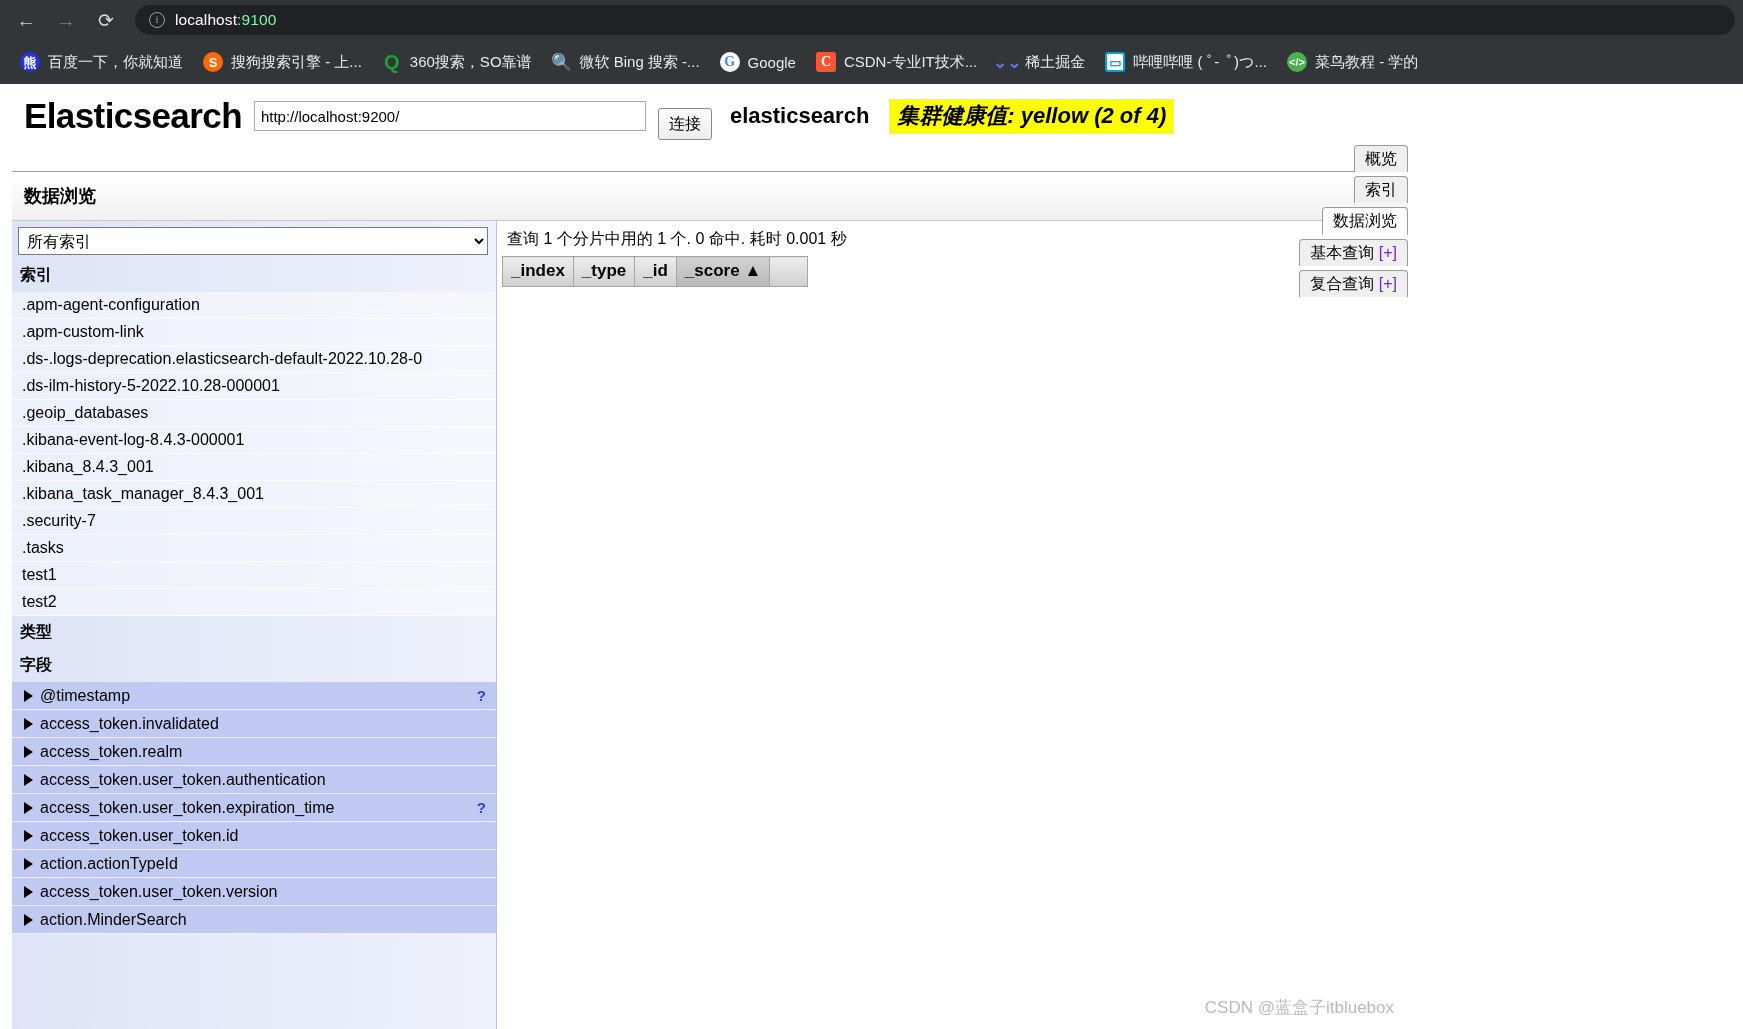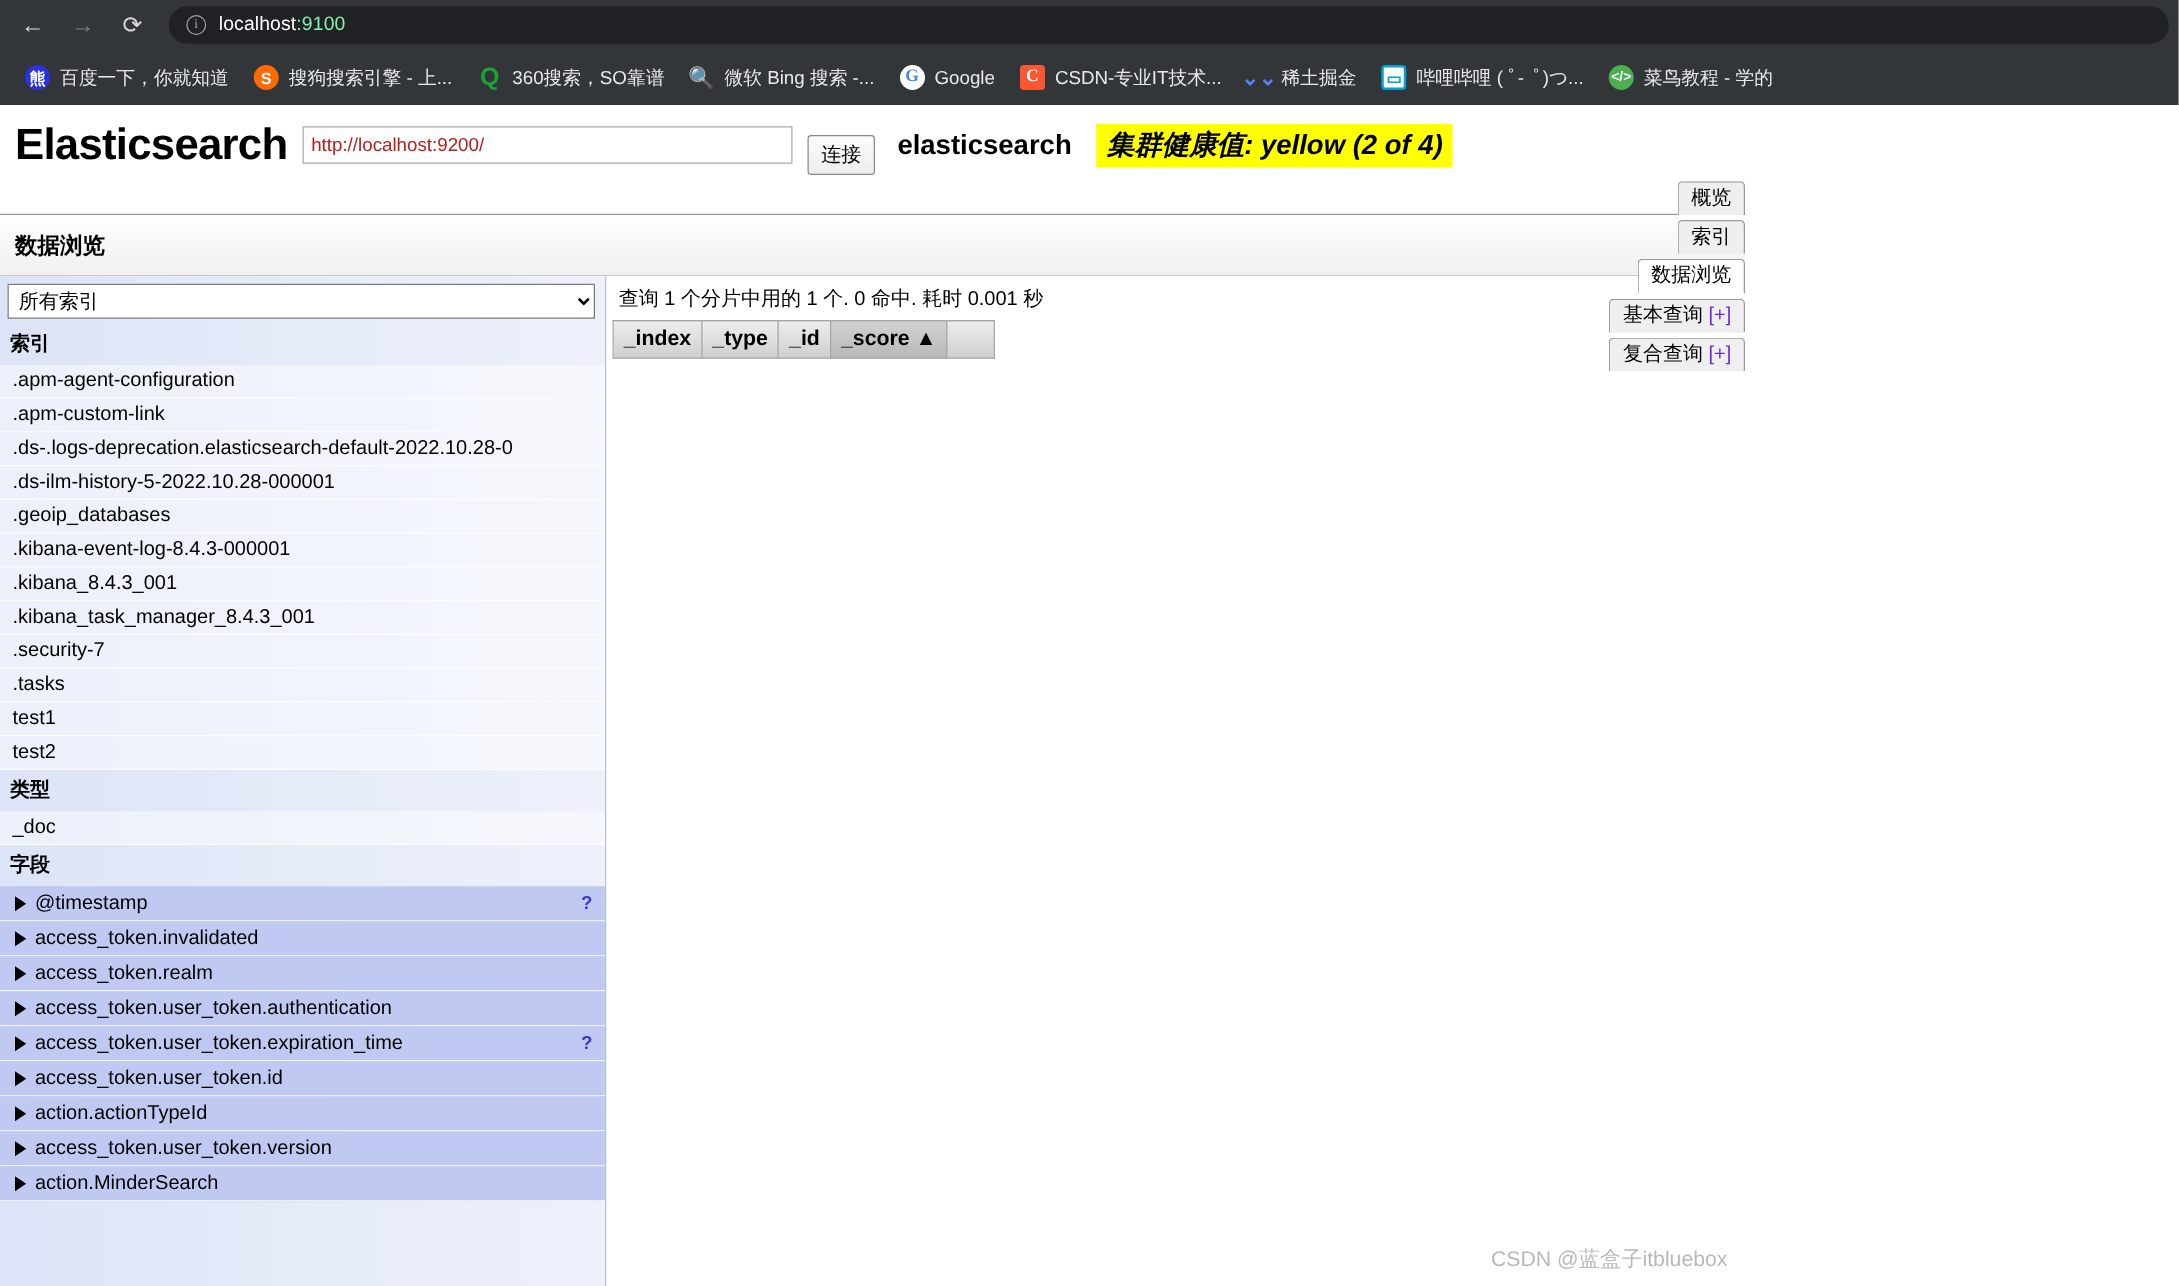--- a/index.html
+++ b/index.html
@@ -100,21 +100,21 @@
   .ico-bing    { background: transparent; color: #4d8fe0; font-size: 17px; }
   .ico-google  { background: #fff; color: #4285f4; border-radius: 50%; font-size: 14px; font-weight: 700; font-family:"Liberation Serif",serif; }
   .ico-csdn    { background: #fc5531; font-size: 14px; font-family:"Liberation Serif",serif;}
   .ico-juejin  { background: transparent; color: #5a7cf5; font-size: 17px; }
   .ico-bili    { background: #fff; color: #00a1d6; font-size: 13px; border:2px solid #00a1d6;}
   .ico-runoob  { background: #4caf50; border-radius: 50%; font-size: 11px; }
 
   
   #page {
     position: absolute;
-    top: 84px; left: 0;
+    top: 84px; left: 12px;
     width: 1396px;
     height: 945px;
     background: #ffffff;
     overflow: hidden;
   }
 
   #es-header {
     display: flex;
     align-items: center;
     padding: 8px 12px 4px 12px;
@@ -128,21 +128,21 @@
     font-family: "Liberation Sans", sans-serif;
   }
   #es-url-input {
     width: 392px;
     height: 30px;
     font-size: 15px;
     padding: 2px 6px;
     border: 1px solid #a9a9a9;
     background: #fff;
     font-family: "Liberation Sans", sans-serif;
-    color: #b91c1c;
+    color: #000000;
   }
   #connect-btn {
     height: 32px;
     min-width: 54px;
     font-size: 16px;
     border: 1px solid #888;
     background: linear-gradient(#fcfcfc,#ededed);
     border-radius: 3px;
     cursor: pointer;
     font-family: "Liberation Sans", sans-serif;
@@ -407,21 +407,20 @@
           <div class="list-item">.ds-ilm-history-5-2022.10.28-000001</div>
           <div class="list-item">.geoip_databases</div>
           <div class="list-item">.kibana-event-log-8.4.3-000001</div>
           <div class="list-item">.kibana_8.4.3_001</div>
           <div class="list-item">.kibana_task_manager_8.4.3_001</div>
           <div class="list-item">.security-7</div>
           <div class="list-item">.tasks</div>
           <div class="list-item">test1</div>
           <div class="list-item">test2</div>
           <div class="group-head">类型</div>
-          <div class="list-item">_doc</div>
           <div class="group-head">字段</div>
           <div class="field-item">
             <span class="tri"></span>
             <span>@timestamp</span>
             <span class="help-q">?</span>
           </div>
           <div class="field-item">
             <span class="tri"></span>
             <span>access_token.invalidated</span>
           </div>

